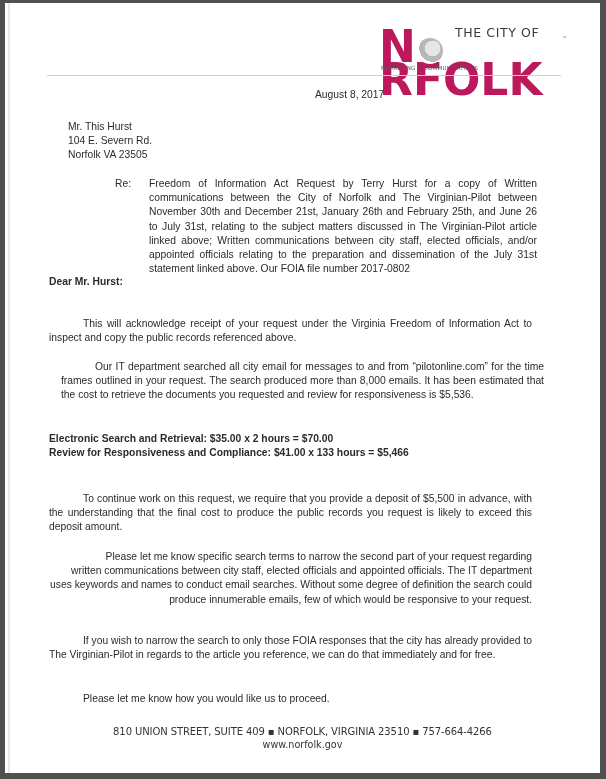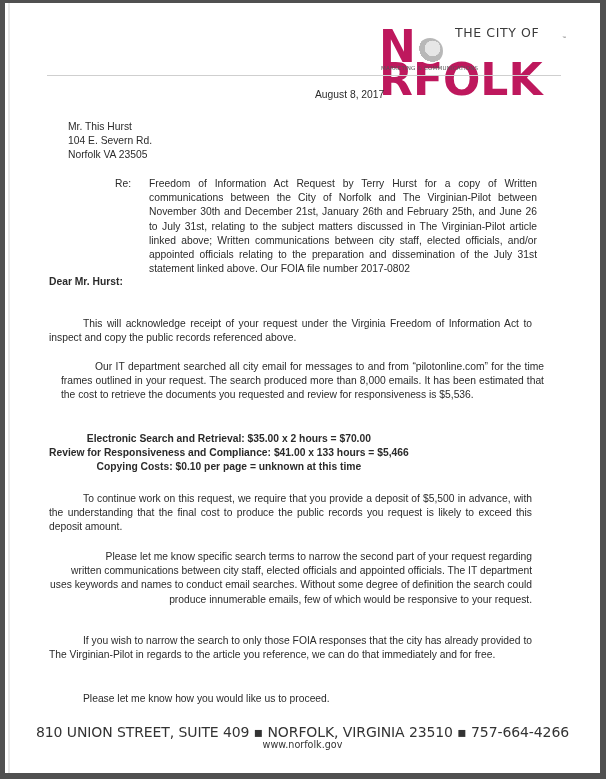--- a/index.html
+++ b/index.html
@@ -40,30 +40,30 @@
   }
   .text { font-family: "Liberation Sans", sans-serif; font-size: 10.3px; line-height: 14.2px; color: #2b2b2b; }
   .date { position: absolute; left: 310px; top: 85px; }
   .addr { position: absolute; left: 63px; top: 117px; }
   .re-label { position: absolute; left: 110px; top: 174px; }
   .re-body { position: absolute; left: 144px; top: 174px; width: 388px; text-align: justify; }
   .salutation { position: absolute; left: 44px; top: 272px; font-weight: bold; }
   .para { position: absolute; left: 44px; width: 483px; text-align: justify; text-indent: 34px; }
   .p1 { top: 314px; }
   .p2 { top: 357px; margin-left: 12px; }
-  .costs { position: absolute; left: 44px; top: 429px; font-weight: 700; text-align: center; }
+  .costs { position: absolute; left: 44px; top: 429px; font-weight: 700; }
   .p3 { top: 489px; }
   .p4 { top: 547px; text-align: right; }
   .p5 { top: 631px; }
   .p6 { top: 689px; }
   .footer {
     position: absolute; left: 0; width: 100%; top: 722px; text-align: center;
     font-family: "DejaVu Sans", sans-serif; color: #333;
   }
-  .footer .line1 { font-size: 14px; letter-spacing: -0.1px; line-height: 14px; }
+  .footer .line1 { font-size: 10px; letter-spacing: -0.1px; line-height: 14px; }
   .footer .line2 { font-size: 9.6px; line-height: 12px; }
 </style>
 </head>
 <body>
 
 <div class="page">
   <div class="page-edge"></div>
 
   <div class="logo">
     <span class="city">THE CITY OF</span>
@@ -85,21 +85,20 @@
   <div class="text re-body">Freedom of Information Act Request by Terry Hurst for a copy of Written communications between the City of Norfolk and The Virginian-Pilot between November 30th and December 21st, January 26th and February 25th, and June 26 to July 31st, relating to the subject matters discussed in The Virginian-Pilot article linked above; Written communications between city staff, elected officials, and/or appointed officials relating to the preparation and dissemination of the July 31st statement linked above. Our FOIA file number 2017-0802</div>
 
   <div class="text salutation">Dear Mr. Hurst:</div>
 
   <div class="text para p1">This will acknowledge receipt of your request under the Virginia Freedom of Information Act to inspect and copy the public records referenced above.</div>
   <div class="text para p2">Our IT department searched all city email for messages to and from “pilotonline.com” for the time frames outlined in your request. The search produced more than 8,000 emails.  It has been estimated that the cost to retrieve the documents you requested and review for responsiveness is $5,536.</div>
 
   <div class="text costs">
     <div>Electronic Search and Retrieval:  $35.00 x 2 hours = $70.00</div>
     <div>Review for Responsiveness and Compliance:  $41.00 x 133 hours = $5,466</div>
-    <div>Copying Costs:  $0.10 per page = unknown at this time</div>
   </div>
 
   <div class="text para p3">To continue work on this request, we require that you provide a deposit of $5,500 in advance, with the understanding that the final cost to produce the public records you request is likely to exceed this deposit amount.</div>
   <div class="text para p4">Please let me know specific search terms to narrow the second part of your request regarding written communications between city staff, elected officials and appointed officials. The IT department uses keywords and names to conduct email searches. Without some degree of definition the search could produce innumerable emails, few of which would be responsive to your request.</div>
   <div class="text para p6">Please let me know how you would like us to proceed.</div>
   <div class="text para p5">If you wish to narrow the search to only those FOIA responses that the city has already provided to The Virginian-Pilot in regards to the article you reference, we can do that immediately and for free.</div>
 
   <div class="footer">
     <div class="line1">810 UNION STREET, SUITE 409 ▪ NORFOLK, VIRGINIA 23510 ▪ 757-664-4266</div>
     <div class="line2">www.norfolk.gov</div>

